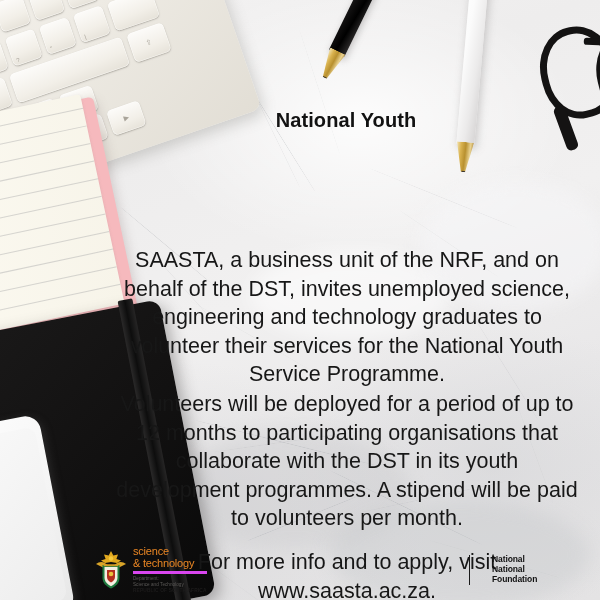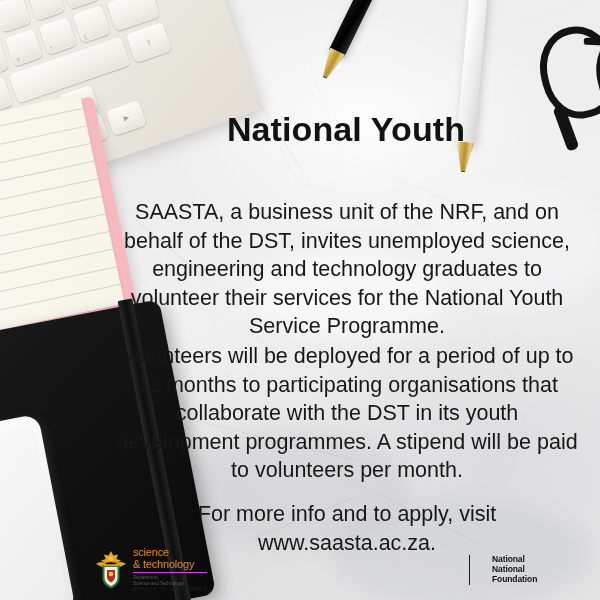--- a/index.html
+++ b/index.html
@@ -223,34 +223,35 @@
     position: absolute;
     left: 0; right: 0; top: 0; bottom: 0;
     z-index: 20;
   }
   .poster-title {
     position: absolute;
     left: 120px;
     right: 28px;
     top: 108px;
     text-align: center;
-    font-size: 34px;
+    font-size: 20px;
     line-height: 1.28;
     font-weight: bold;
     color: #121212;
     letter-spacing: 0.1px;
   }
   .para {
     position: absolute;
     left: 112px;
     right: 18px;
     text-align: center;
     font-size: 21.5px;
     line-height: 1.33;
     color: #171717;
+    margin-top: 48px;
   }
   .para-1 { top: 198px; }
   .para-2 { top: 342px; }
   .para-3 { top: 500px; }
 
   
   .logo-dst {
     position: absolute;
     left: 94px;
     bottom: 8px;
@@ -276,21 +277,21 @@
     letter-spacing: -0.2px;
     display: block;
   }
   .dst-tech {
     font-size: 11px;
     color: #e98624;
     letter-spacing: -0.2px;
     display: block;
     margin-top: 1px;
     padding-bottom: 2px;
-    border-bottom: 1px solid #d946ef;
+    border-bottom: 3px solid #d946ef;
   }
   .dst-dept {
     font-size: 4.6px;
     color: #5c5a58;
     display: block;
     margin-top: 2.5px;
     line-height: 1.32;
     letter-spacing: 0.05px;
   }
   .dst-rsa {

